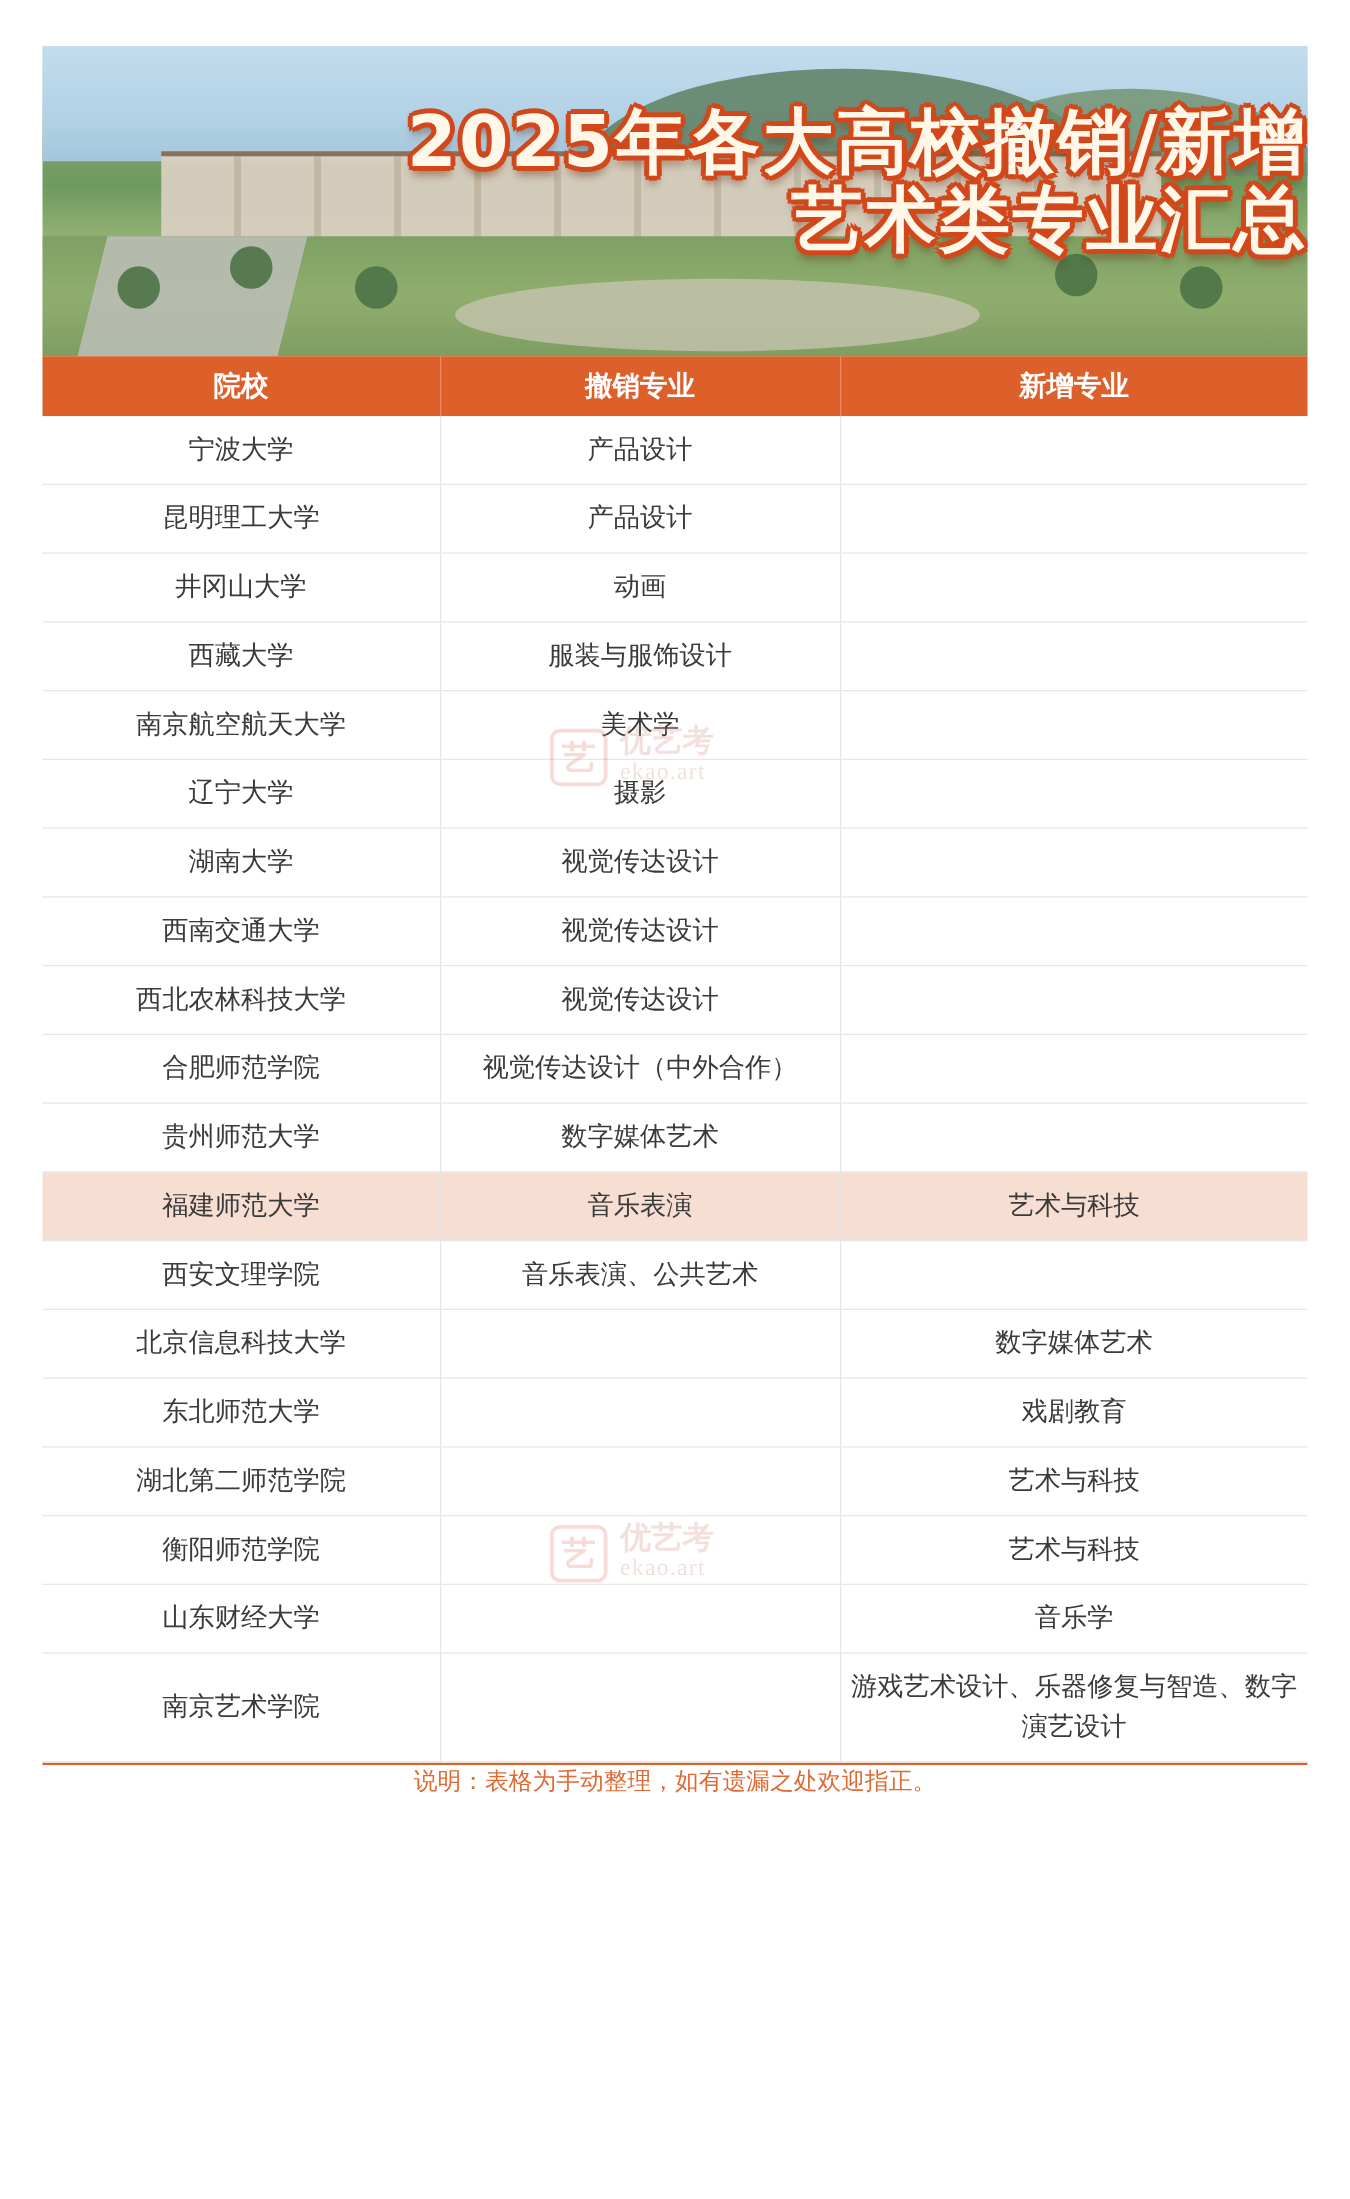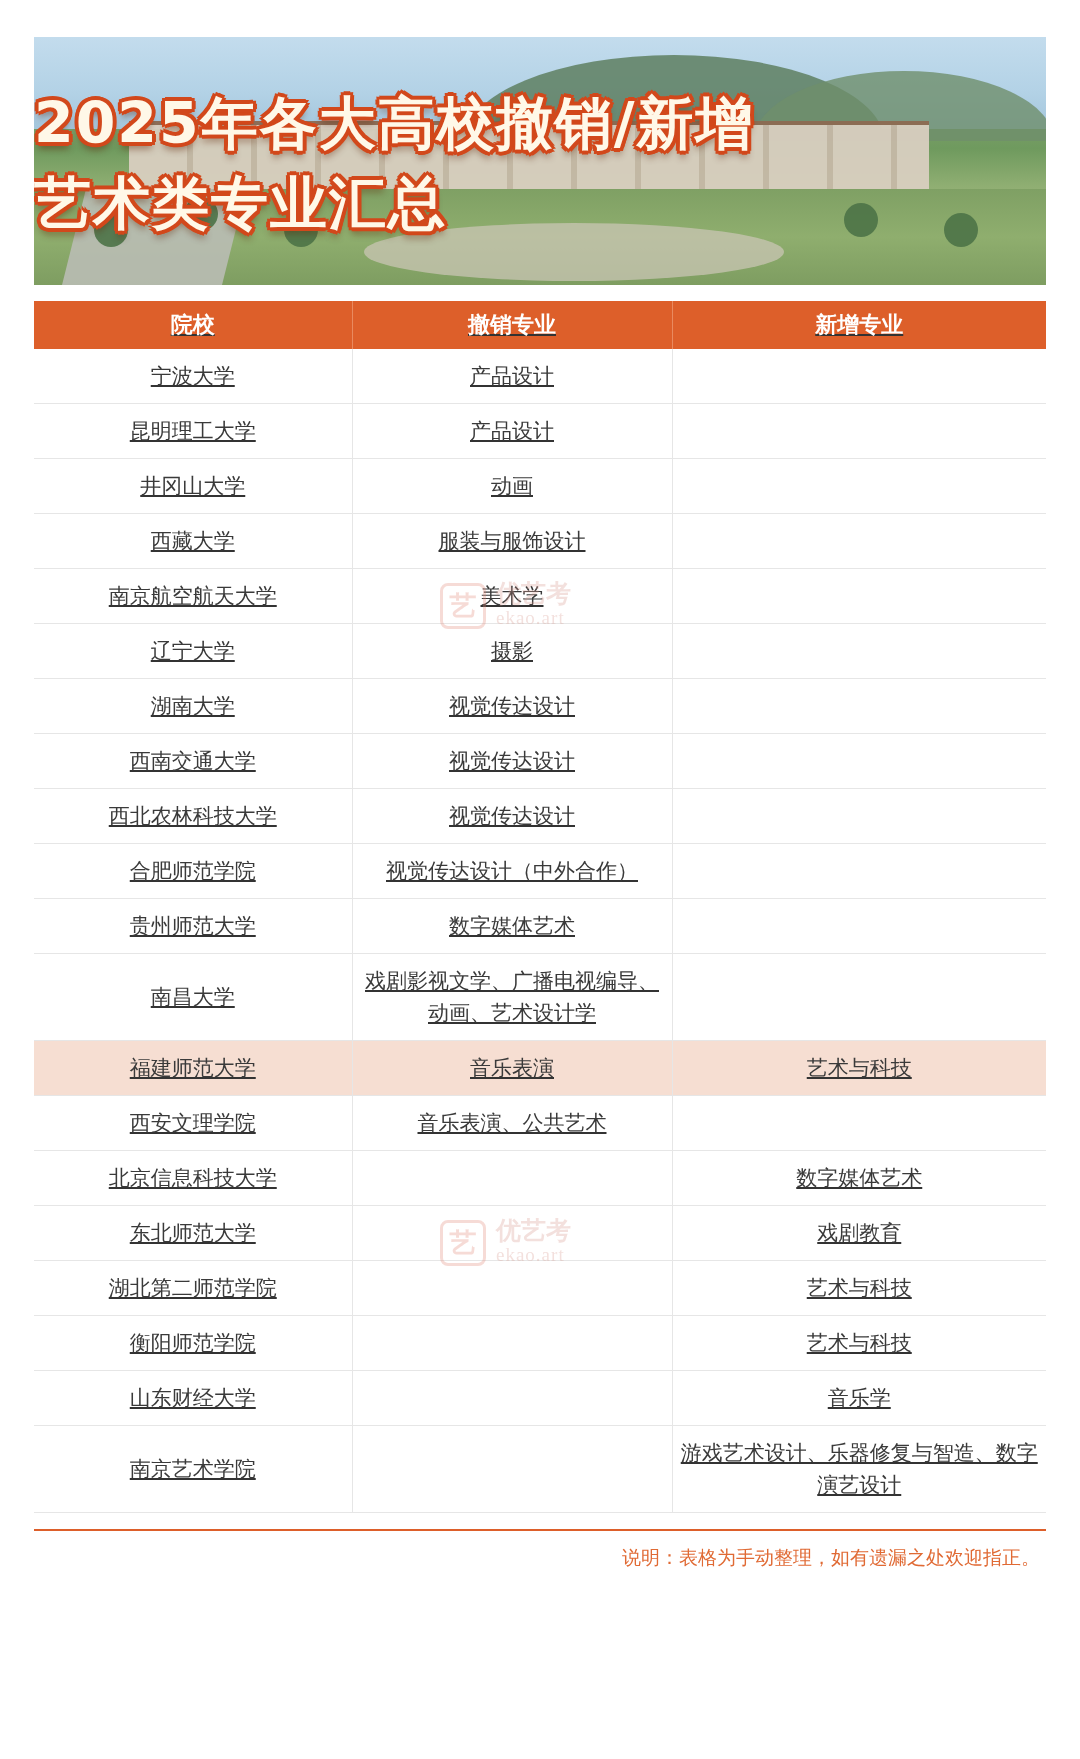--- a/index.html
+++ b/index.html
@@ -96,45 +96,44 @@
     position: absolute;
     bottom: 38px;
     width: 34px; height: 34px;
     background: #4d7347;
     border-radius: 50%;
     opacity: .9;
   }
   .banner-title {
     position: absolute;
     left: 0; right: 0; top: 46px;
-    text-align: left;
+    text-align: right;
     font-family: "DejaVu Sans", sans-serif;
     font-weight: bold;
     font-size: 57px;
-    line-height: 80px;
+    line-height: 62px;
     letter-spacing: 2px;
     color: #fff8e8;
     text-shadow:
       -3px -3px 0 #d2481b, 3px -3px 0 #d2481b,
       -3px 3px 0 #d2481b, 3px 3px 0 #d2481b,
       0 -4px 0 #d2481b, 0 4px 0 #d2481b,
       -4px 0 0 #d2481b, 4px 0 0 #d2481b,
       0 7px 7px rgba(90,30,0,.45);
     white-space: pre-line;
   }
 
   
   table.main-table {
     width: 1012px;
     border-collapse: collapse;
     table-layout: fixed;
-    margin-top: 16px;
+    margin-top: 0;
     position: relative;
     z-index: 2;
-    text-decoration: underline;
   }
   table.main-table col.c1 { width: 318px; }
   table.main-table col.c2 { width: 320px; }
   table.main-table col.c3 { width: 374px; }
 
   table.main-table th {
     background: #dd5f2a;
     color: #fff;
     font-size: 22px;
     font-weight: bold;
@@ -155,25 +154,25 @@
     background: #fff;
     vertical-align: middle;
   }
   table.main-table td:last-child { border-right: none; }
   table.main-table tr.hl td { background: #f6ded2; }
 
   .note {
     width: 1012px;
     font-size: 19px;
     color: #e06a34;
-    padding: 14px 6px 0 6px;
+    padding: 0 6px 0 6px;
     box-sizing: border-box;
-    text-align: right;
+    text-align: center;
     border-top: 2px solid #dd5f2a;
-    margin-top: 16px;
+    margin-top: 0;
   }
 
   
   .watermark {
     position: absolute;
     display: flex;
     align-items: center;
     gap: 10px;
     opacity: .30;
     pointer-events: none;
@@ -280,25 +279,20 @@
         <tr>
           <td>合肥师范学院</td>
           <td>视觉传达设计（中外合作）</td>
           <td></td>
         </tr>
         <tr>
           <td>贵州师范大学</td>
           <td>数字媒体艺术</td>
           <td></td>
         </tr>
-        <tr>
-          <td>南昌大学</td>
-          <td>戏剧影视文学、广播电视编导、动画、艺术设计学</td>
-          <td></td>
-        </tr>
         <tr class="hl">
           <td>福建师范大学</td>
           <td>音乐表演</td>
           <td>艺术与科技</td>
         </tr>
         <tr>
           <td>西安文理学院</td>
           <td>音乐表演、公共艺术</td>
           <td></td>
         </tr>

